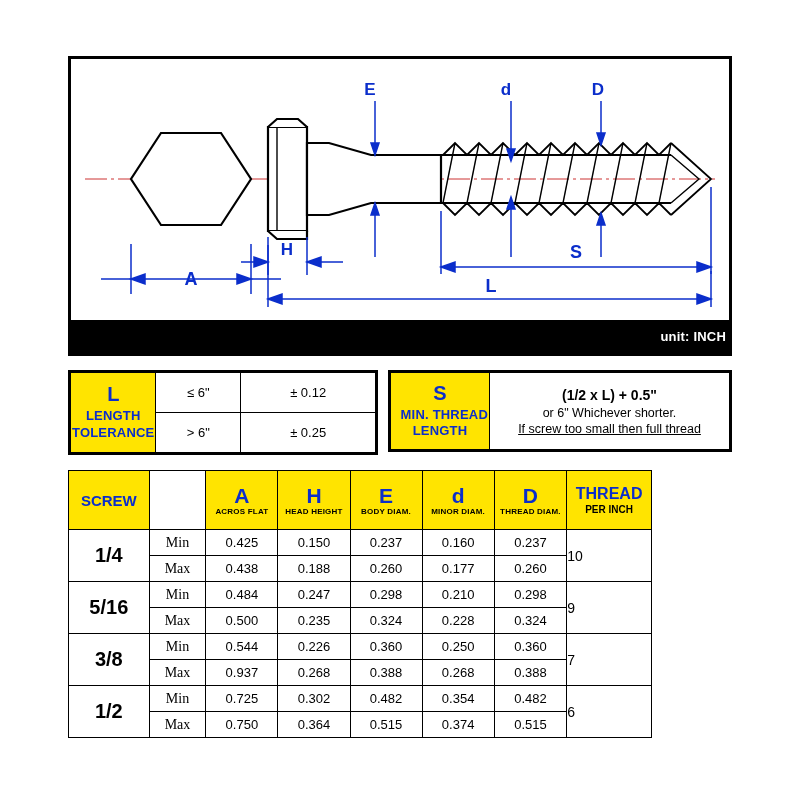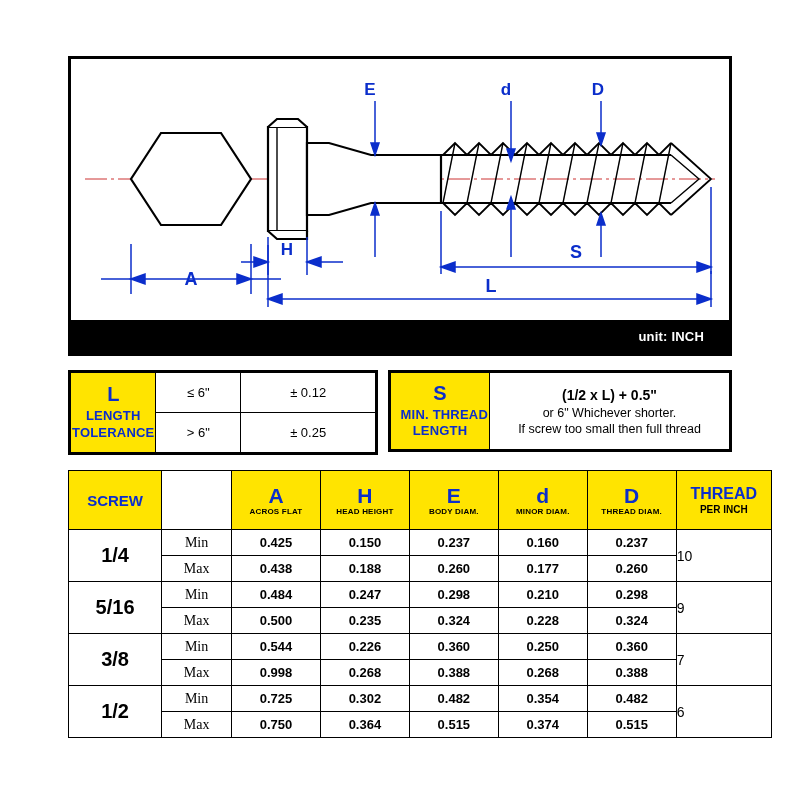--- a/index.html
+++ b/index.html
@@ -14,21 +14,21 @@
   .diagram-panel{
     position:absolute;left:68px;top:56px;width:664px;height:300px;
     border:3px solid #000;background:#fff;box-sizing:border-box;
   }
   .diagram-svg{position:absolute;left:0;top:0;}
   .unit-bar{
     position:absolute;left:68px;top:320px;width:664px;height:36px;
     background:#000;box-sizing:border-box;
   }
   .unit-text{
-    position:absolute;right:28px;top:9px;color:#fff;font-size:13px;font-weight:bold;
+    position:absolute;right:6px;top:9px;color:#fff;font-size:13px;font-weight:bold;
     letter-spacing:.2px;
     margin-left:48px;
   }
 
   
   .tol-table{
     position:absolute;border:3px solid #000;box-sizing:border-box;background:#fff;
     border-collapse:collapse;
   }
   table.tl{border-collapse:collapse;}
@@ -41,37 +41,37 @@
   .lab-big{
     color:#0b2ecb;font-size:20px;font-weight:bold;text-align:center;line-height:1.05;
   }
   .lab-small{
     color:#0b2ecb;font-size:13px;font-weight:bold;text-align:center;line-height:1.25;
     letter-spacing:.2px;
   }
   .cell-c{text-align:center;font-size:13px;color:#000;}
   .s-line1{font-size:14px;font-weight:bold;text-align:center;color:#000;}
   .s-line2{font-size:12.5px;text-align:center;color:#000;}
-  .s-line3{font-size:12.5px;text-align:center;color:#000;}
+  .s-line3{font-size:12.5px;text-align:center;color:#000;text-decoration:underline;}
 
   
   #maintable{
-    position:absolute;left:68px;top:470px;width:704px;
+    position:absolute;left:68px;top:470px;width:584px;
     border-collapse:collapse;
   }
   #maintable td{border:1.5px solid #000;padding:0;}
   .hdr-y{background:#ffe400;text-align:center;vertical-align:middle;}
   .hdr-letter{color:#0b2ecb;font-size:21px;font-weight:bold;line-height:1.1;}
   .hdr-sub{color:#000;font-size:8px;font-weight:bold;letter-spacing:.2px;}
   .hdr-screw{color:#0b2ecb;font-size:15px;font-weight:bold;}
   .hdr-thread{color:#0b2ecb;font-size:16px;font-weight:bold;line-height:1.15;}
   .hdr-thread-sub{color:#000;font-size:10px;font-weight:bold;}
   .size-cell{text-align:center;font-size:20px;font-weight:bold;color:#000;}
   .mm-cell{text-align:center;font-size:14px;color:#000;font-family:Liberation Serif, serif;}
-  .val-cell{text-align:center;font-size:13px;color:#000;font-weight:bold;}
+  .val-cell{text-align:center;font-size:13px;color:#000;}
   .thread-cell{text-align:left;font-size:14px;color:#000;}
   .row-h{height:26px;}
 </style>
 </head>
 <body>
 
 <div id="page">
 
   <div class="diagram-panel">
     <svg class="diagram-svg" width="658" height="294" viewBox="0 0 658 294">
@@ -293,21 +293,21 @@
       <td class="mm-cell">Min</td>
       <td class="val-cell">0.544</td>
       <td class="val-cell">0.226</td>
       <td class="val-cell">0.360</td>
       <td class="val-cell">0.250</td>
       <td class="val-cell">0.360</td>
       <td rowspan="2" class="thread-cell">7</td>
     </tr>
     <tr class="row-h">
       <td class="mm-cell">Max</td>
-      <td class="val-cell">0.998</td>
+      <td class="val-cell">0.937</td>
       <td class="val-cell">0.268</td>
       <td class="val-cell">0.388</td>
       <td class="val-cell">0.268</td>
       <td class="val-cell">0.388</td>
     </tr>
 
     <tr class="row-h">
       <td rowspan="2" class="size-cell">1/2</td>
       <td class="mm-cell">Min</td>
       <td class="val-cell">0.725</td>

